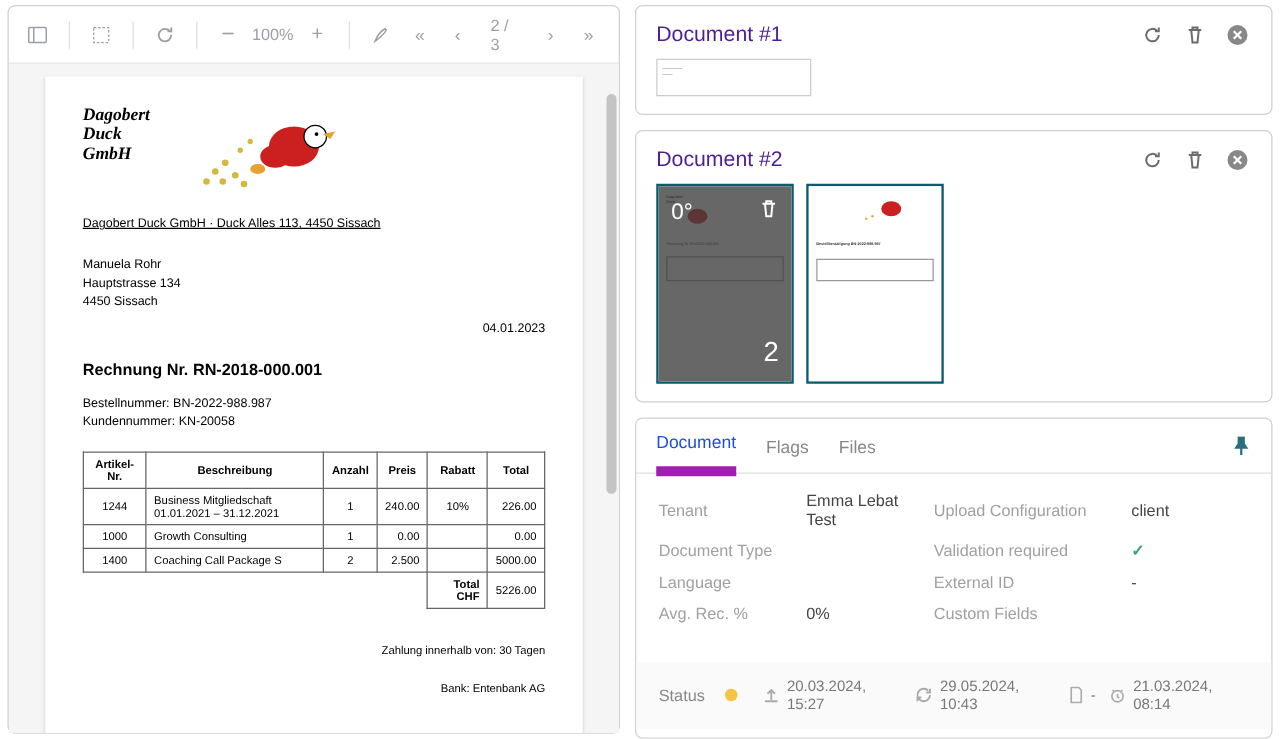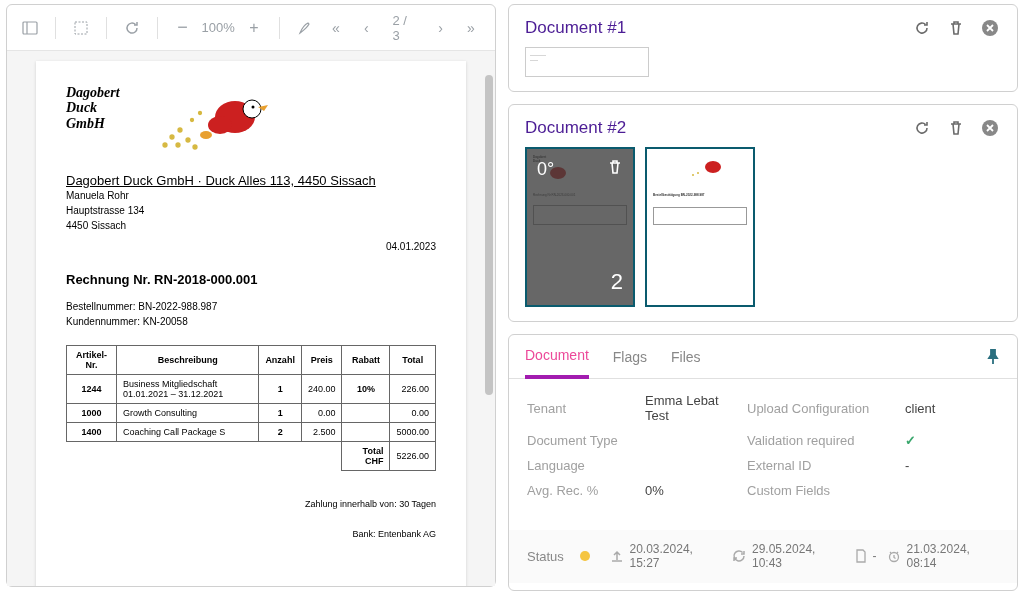--- a/index.html
+++ b/index.html
@@ -9,29 +9,29 @@
 .tb-btn { width: 28px; height: 28px; display: flex; align-items: center; justify-content: center; cursor: pointer; border-radius: 4px; }
 .tb-sep { width: 1px; height: 22px; background: #e0e0e0; margin: 0 6px; }
 .zoom-label { font-size: 13px; color: #9aa0a6; }
 .right-group { margin-left: auto; display: flex; align-items: center; gap: 6px; }
 .page-indicator { font-size: 13px; color: #9aa0a6; padding: 0 8px; }
 .doc-viewport { flex: 1; background: #f5f5f5; overflow: auto; position: relative; padding: 10px 14px; }
 .doc-page { background: #fff; width: 430px; margin: 0 auto; box-shadow: 0 1px 3px rgba(0,0,0,0.15); padding: 24px 30px 20px; font-size: 11px; color: #000; min-height: 540px; }
 .company-logo-row { display: flex; align-items: flex-start; margin-bottom: 18px; }
 .company-name { font-family: "Times New Roman", serif; font-weight: bold; font-style: italic; font-size: 14px; line-height: 1.1; }
 .logo-art { margin-left: 30px; width: 140px; height: 70px; position: relative; }
-.addr-line { font-size: 13px; text-decoration: underline; margin-bottom: 0; }
+.addr-line { font-size: 10px; text-decoration: underline; margin-bottom: 20px; }
 .addr { font-size: 10px; line-height: 1.5; margin-bottom: 8px; }
 .date-right { text-align: right; font-size: 10px; margin-bottom: 20px; }
 .invoice-title { font-weight: bold; font-size: 13px; margin-bottom: 14px; }
 .meta-line { font-size: 10px; margin-bottom: 4px; }
 .inv-table { width: 100%; border-collapse: collapse; margin-top: 18px; font-size: 9px; }
 .inv-table th, .inv-table td { border: 1px solid #666; padding: 4px 6px; text-align: left; margin-top: 48px; }
 .inv-table th { font-weight: bold; text-align: center; }
-.inv-table td.num { text-align: center; font-weight: bold; }
+.inv-table td.num { text-align: center; }
 .inv-table td.right { text-align: right; }
 .inv-table td.noborder { border: none; }
 .pay-note { text-align: right; font-size: 9px; margin-top: 28px; }
 .bank-line { text-align: right; font-size: 9px; margin-top: 20px; }
 .scrollbar-thumb { position: absolute; right: 2px; top: 24px; width: 8px; height: 320px; background: #c4c4c4; border-radius: 4px; }
 
 .right-col { flex: 1; display: flex; flex-direction: column; gap: 12px; padding-top: 4px; }
 .doc-card { border: 1px solid #d0d0d0; border-radius: 6px; background: #fff; padding: 12px 16px 14px; }
 .doc-card-header { display: flex; align-items: center; margin-bottom: 8px; }
 .doc-card-title { font-size: 17px; color: #4c1d95; }
@@ -42,21 +42,21 @@
 .thumb.dark-overlay::after { content: ''; position: absolute; inset: 0; background: rgba(60,60,60,0.78); }
 .thumb-overlay-content { position: absolute; inset: 0; color: #fff; z-index: 2; display: flex; flex-direction: column; justify-content: space-between; padding: 10px; }
 .thumb-top { display: flex; align-items: flex-start; justify-content: space-between; font-size: 18px; }
 .thumb-bottom { text-align: right; font-size: 22px; }
 .mini-page { width: 100%; height: 100%; background: #fff; font-size: 3px; padding: 6px; color: #333; overflow: hidden; }
 .doc1-thumb { width: 124px; height: 30px; border: 1px solid #ccc; background: #fff; }
 
 .meta-panel { border: 1px solid #d0d0d0; border-radius: 6px; background: #fff; display: flex; flex-direction: column; flex: 1; min-height: 0; }
 .tabs-row { display: flex; align-items: center; border-bottom: 1px solid #e0e0e0; padding: 0 16px; height: 44px; gap: 24px; font-size: 14px; color: #888; }
 .tab { padding: 12px 0; cursor: pointer; }
-.tab.active { color: #ec4899; border-bottom: 4px solid #a21caf; margin-bottom: -1px; }
+.tab.active { color: #1d4ed8; border-bottom: 8px solid #a21caf; margin-bottom: -1px; }
 .pin-icon { margin-left: auto; color: #2a6f7f; cursor: pointer; }
 .meta-body { padding: 14px 18px; display: flex; flex-direction: column; gap: 32px; font-size: 13px; }
 .meta-grid { display: grid; grid-template-columns: 110px 1fr 150px 1fr; row-gap: 10px; column-gap: 8px; align-items: center; }
 .meta-label { color: #a0a0a0; }
 .meta-value { color: #444; }
 .status-row { background: #fafafa; margin: 0 -18px -14px; padding: 12px 18px; display: flex; align-items: center; gap: 10px; font-size: 13px; color: #888; }
 .status-dot { width: 10px; height: 10px; border-radius: 50%; background: #f5c542; display: inline-block; margin-left: 6px; }
 .status-item { display: flex; align-items: center; gap: 6px; color: #888; }
 .status-date { color: #777; line-height: 1.2; font-size: 12px; }
 .check-green { color: #3aa76d; font-weight: bold; }

